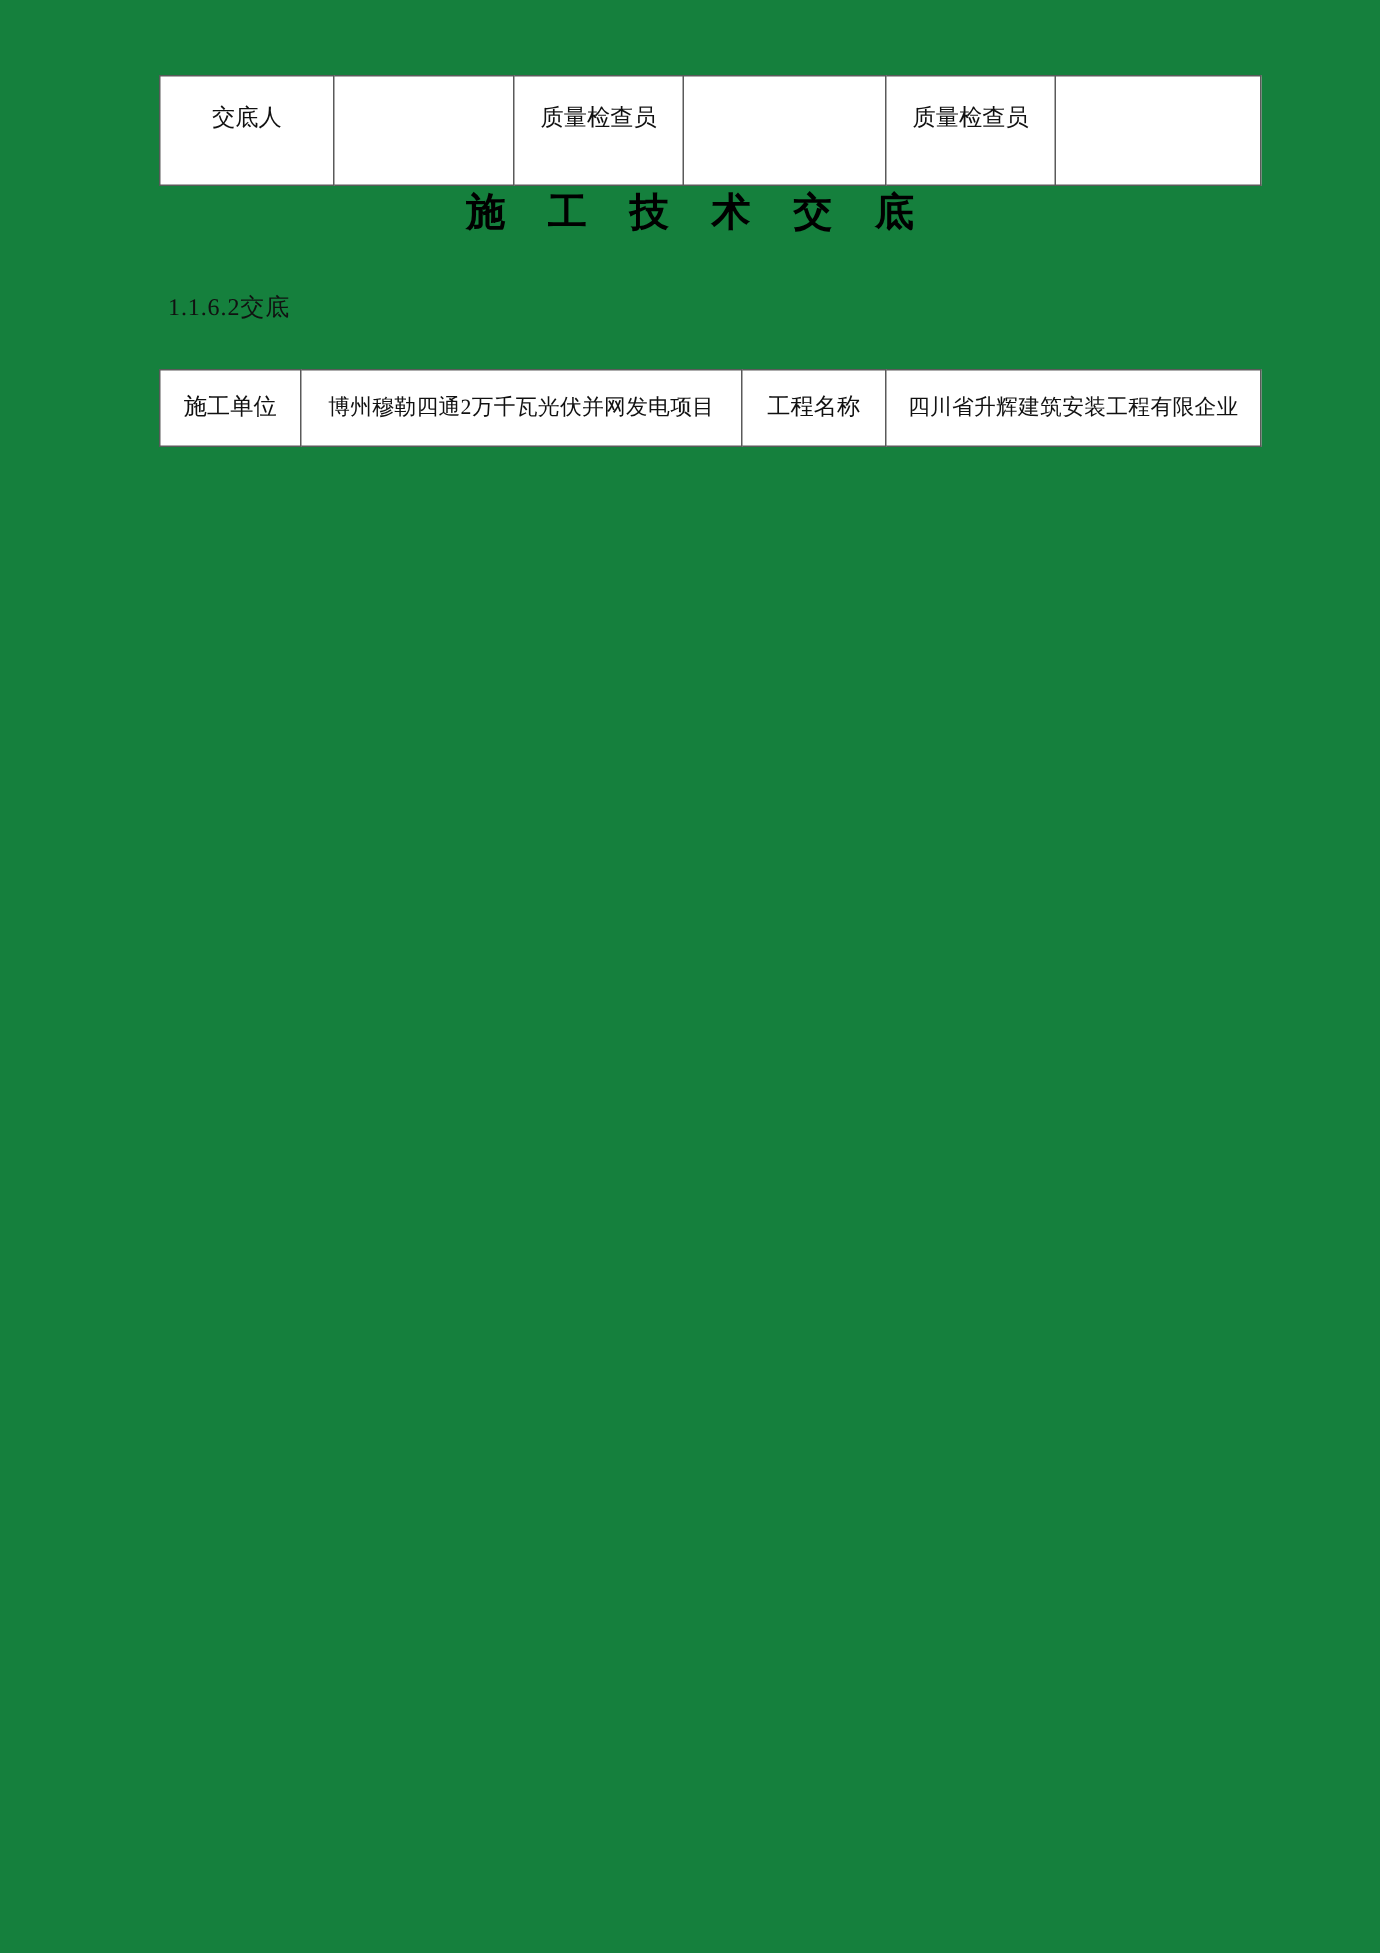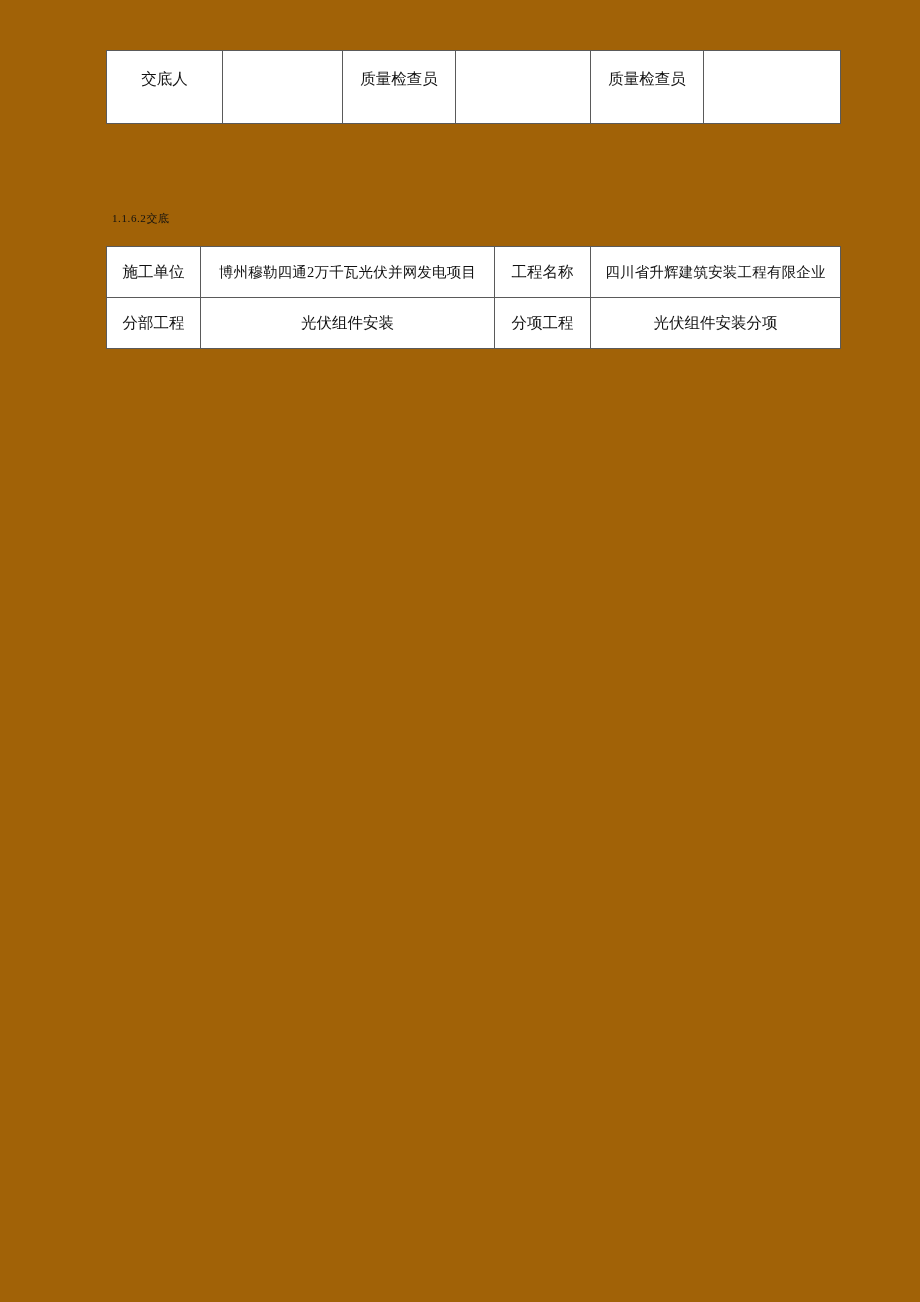--- a/index.html
+++ b/index.html
@@ -13,21 +13,21 @@
     height: 1302px;
     position: relative;
     font-family: "Liberation Serif", "DejaVu Serif", serif;
     color: #000000;
     overflow: hidden;
   }
 
   .page {
     position: absolute;
     inset: 0;
-    background: #a16207;
+    background: #15803d;
   }
 
   
   .doc-table {
     position: absolute;
     border-collapse: collapse;
     table-layout: fixed;
     background: #ffffff;
   }
   .doc-table td {
@@ -70,23 +70,23 @@
     letter-spacing: 11px;
     text-indent: 11px;
     color: #000000;
     line-height: 1.2;
   }
 
   
   #section-label {
     position: absolute;
     left: 112px;
-    top: 211px;
+    top: 195px;
     font-family: "Liberation Serif", "DejaVu Serif", serif;
-    font-size: 11px;
+    font-size: 16px;
     letter-spacing: 0.6px;
     color: #111111;
     white-space: nowrap;
   }
 
   
   #project-table {
     left: 106px;
     top: 246px;
     width: 734px;
@@ -119,39 +119,34 @@
         <td>交底人</td>
         <td class="blank"></td>
         <td>质量检查员</td>
         <td class="blank"></td>
         <td>质量检查员</td>
         <td class="blank"></td>
       </tr>
     </tbody>
   </table>
 
+  <div id="doc-title">施 工 技 术 交 底</div>
 
   <div id="section-label">1.1.6.2交底</div>
 
   <table id="project-table" class="doc-table">
     <colgroup>
       <col style="width:94px">
       <col style="width:294px">
       <col style="width:96px">
       <col style="width:250px">
     </colgroup>
     <tbody>
       <tr>
         <td>施工单位</td>
         <td class="value-long">博州穆勒四通2万千瓦光伏并网发电项目</td>
         <td>工程名称</td>
         <td class="value-long">四川省升辉建筑安装工程有限企业</td>
       </tr>
-      <tr>
-        <td>分部工程</td>
-        <td>光伏组件安装</td>
-        <td>分项工程</td>
-        <td>光伏组件安装分项</td>
-      </tr>
     </tbody>
   </table>
 
 </div>
 
 </body></html>

